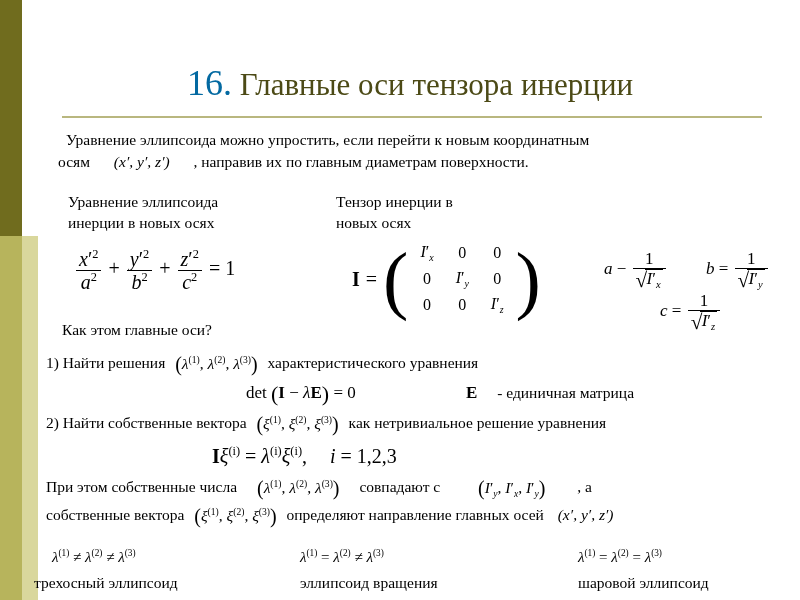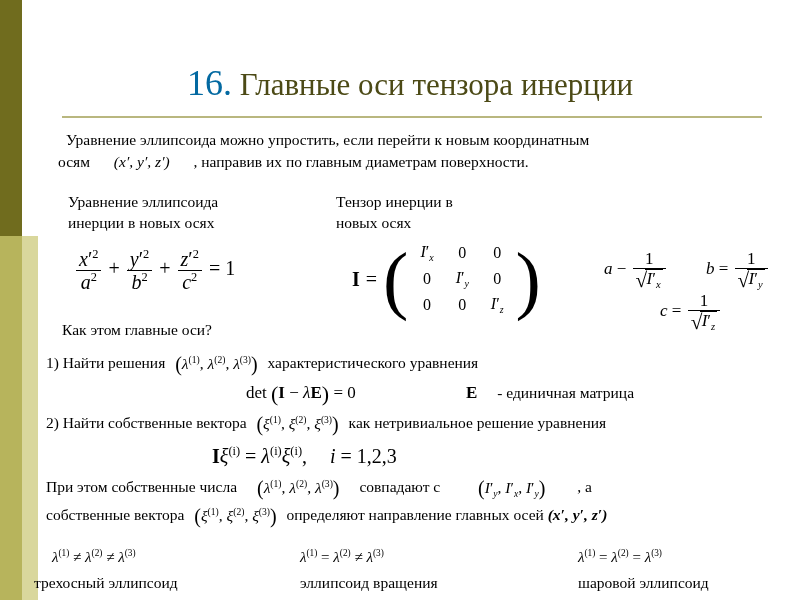--- a/index.html
+++ b/index.html
@@ -293,21 +293,21 @@
     </span>
     <span>, а</span>
   </div>
 
   <div class="txt" style="left:46px; top:504px;">
     <span>собственные   вектора</span>
     <span style="display:inline-block; vertical-align:middle; margin:0 6px;">
       <span style="font-size:20px; vertical-align:-2px;">(</span><span class="mi">ξ</span><sup class="s">(1)</sup>, <span class="mi">ξ</span><sup class="s">(2)</sup>, <span class="mi">ξ</span><sup class="s">(3)</sup><span style="font-size:20px; vertical-align:-2px;">)</span>
     </span>
     <span>определяют направление главных осей</span>
-    <span class="m" style="font-weight:bold;">
+    <span class="m" style="margin-left:10px;">
       (<span class="mi">x</span>′, <span class="mi">y</span>′, <span class="mi">z</span>′)
     </span>
   </div>
 
   <div class="row-eq" style="left:52px; top:548px;">
     <span class="mi">λ</span><sup class="s">(1)</sup> ≠ <span class="mi">λ</span><sup class="s">(2)</sup> ≠ <span class="mi">λ</span><sup class="s">(3)</sup>
   </div>
   <div class="bottom-label" style="left:34px; top:574px;">трехосный эллипсоид</div>
 
   <div class="row-eq" style="left:300px; top:548px;">

